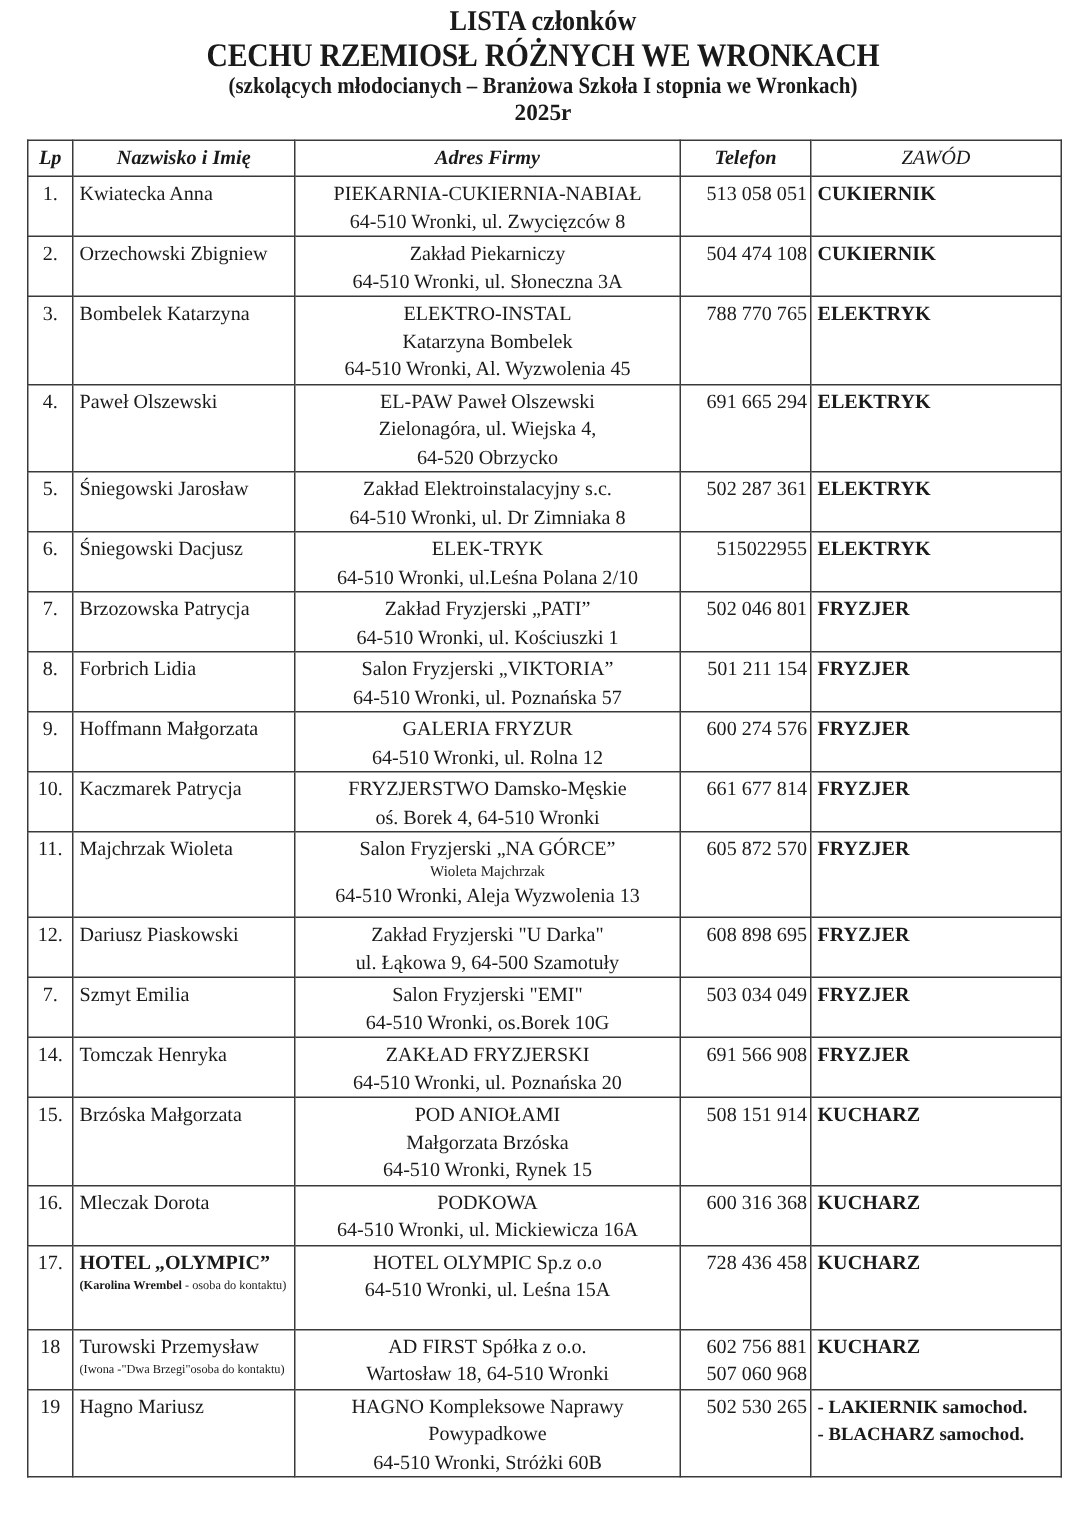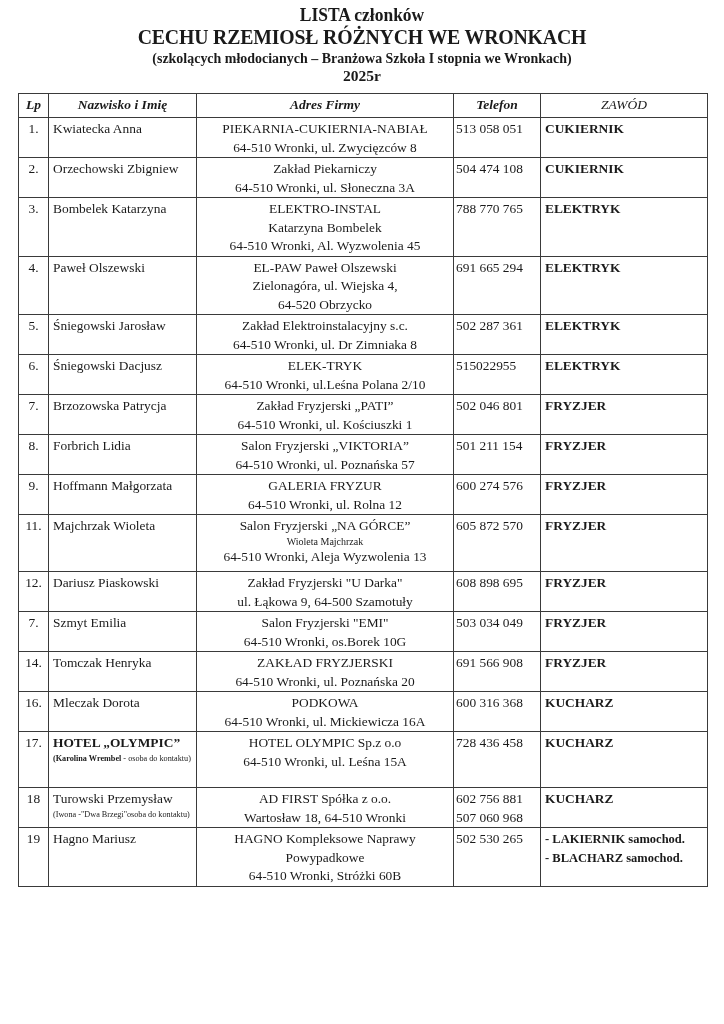--- a/index.html
+++ b/index.html
@@ -7,21 +7,21 @@
   .titles { position:absolute; left:0; top:4px; width:724px; text-align:center; }
   .t1 { font-family:"Liberation Serif", serif; font-weight:bold; font-size:19px; line-height:21px; transform:scaleX(0.92); }
   .t2 { font-family:"Liberation Serif", serif; font-weight:bold; font-size:22px; line-height:24px; transform:scaleX(0.90); letter-spacing:-0.2px; }
   .t3 { font-family:"Liberation Serif", serif; font-weight:bold; font-size:15.5px; line-height:18px; transform:scaleX(0.90); }
   .t4 { font-family:"Liberation Serif", serif; font-weight:bold; font-size:15.5px; line-height:18px; }
   table { position:absolute; left:18px; top:93px; border-collapse:collapse; width:689px; table-layout:fixed; }
   td, th { border:1.3px solid #3a3a3a; vertical-align:top; font-size:13.4px; line-height:18.5px; padding:2px 4px 0 4px; }
   th { font-style:italic; font-weight:bold; text-align:center; height:20px; padding:2px 3px 1px 3px; font-size:13.5px;margin-top:16px; }
   td.lp { text-align:center; padding:2px 2px 0 2px; }
   td.addr { text-align:center; padding:2px 3px 0 3px; }
-  td.phone { text-align:left; padding:2px 2px 0 2px; }
+  td.phone { text-align:right; padding:2px 2px 0 2px; }
   td.job { font-weight:bold;margin-top:20px; }
   .sub { display:block; font-size:10px; line-height:12px; }
   .subname { display:block; font-size:8.2px; line-height:11px; }
   .boldname { font-weight:bold; }
   .line { display:block; }
 </style>
 </head>
 <body>
 
 <div class="titles">
@@ -188,20 +188,36 @@
           <span class="line">GALERIA FRYZUR</span>
           <span class="line">64-510 Wronki,  ul. Rolna 12</span>
         </td>
         <td class="phone">
           <span class="line">600 274 576</span>
         </td>
         <td class="job">
           <span class="line">FRYZJER</span>
         </td>
       </tr>
+      <tr style="height: 40px;">
+        <td class="lp"><span>10.</span></td>
+        <td class="name">
+          <span class="line">Kaczmarek Patrycja</span>
+        </td>
+        <td class="addr">
+          <span class="line">FRYZJERSTWO Damsko-Męskie</span>
+          <span class="line">oś. Borek 4,  64-510 Wronki</span>
+        </td>
+        <td class="phone">
+          <span class="line">661 677 814</span>
+        </td>
+        <td class="job">
+          <span class="line">FRYZJER</span>
+        </td>
+      </tr>
       <tr style="height: 57px;">
         <td class="lp"><span>11.</span></td>
         <td class="name">
           <span class="line">Majchrzak Wioleta</span>
         </td>
         <td class="addr">
           <span class="line">Salon Fryzjerski „NA GÓRCE”</span>
           <span class="sub">Wioleta Majchrzak</span>
           <span class="line">64-510 Wronki, Aleja Wyzwolenia 13</span>
         </td>
@@ -251,20 +267,37 @@
         </td>
         <td class="addr">
           <span class="line">ZAKŁAD FRYZJERSKI</span>
           <span class="line">64-510 Wronki, ul. Poznańska 20</span>
         </td>
         <td class="phone">
           <span class="line">691 566 908</span>
         </td>
         <td class="job">
           <span class="line">FRYZJER</span>
+        </td>
+      </tr>
+      <tr style="height: 57px;">
+        <td class="lp"><span>15.</span></td>
+        <td class="name">
+          <span class="line">Brzóska Małgorzata</span>
+        </td>
+        <td class="addr">
+          <span class="line">POD ANIOŁAMI</span>
+          <span class="line">Małgorzata Brzóska</span>
+          <span class="line">64-510 Wronki, Rynek 15</span>
+        </td>
+        <td class="phone">
+          <span class="line">508 151 914</span>
+        </td>
+        <td class="job">
+          <span class="line">KUCHARZ</span>
         </td>
       </tr>
       <tr style="height: 40px;">
         <td class="lp"><span>16.</span></td>
         <td class="name">
           <span class="line">Mleczak Dorota</span>
         </td>
         <td class="addr">
           <span class="line">PODKOWA</span>
           <span class="line">64-510 Wronki, ul. Mickiewicza 16A</span>

